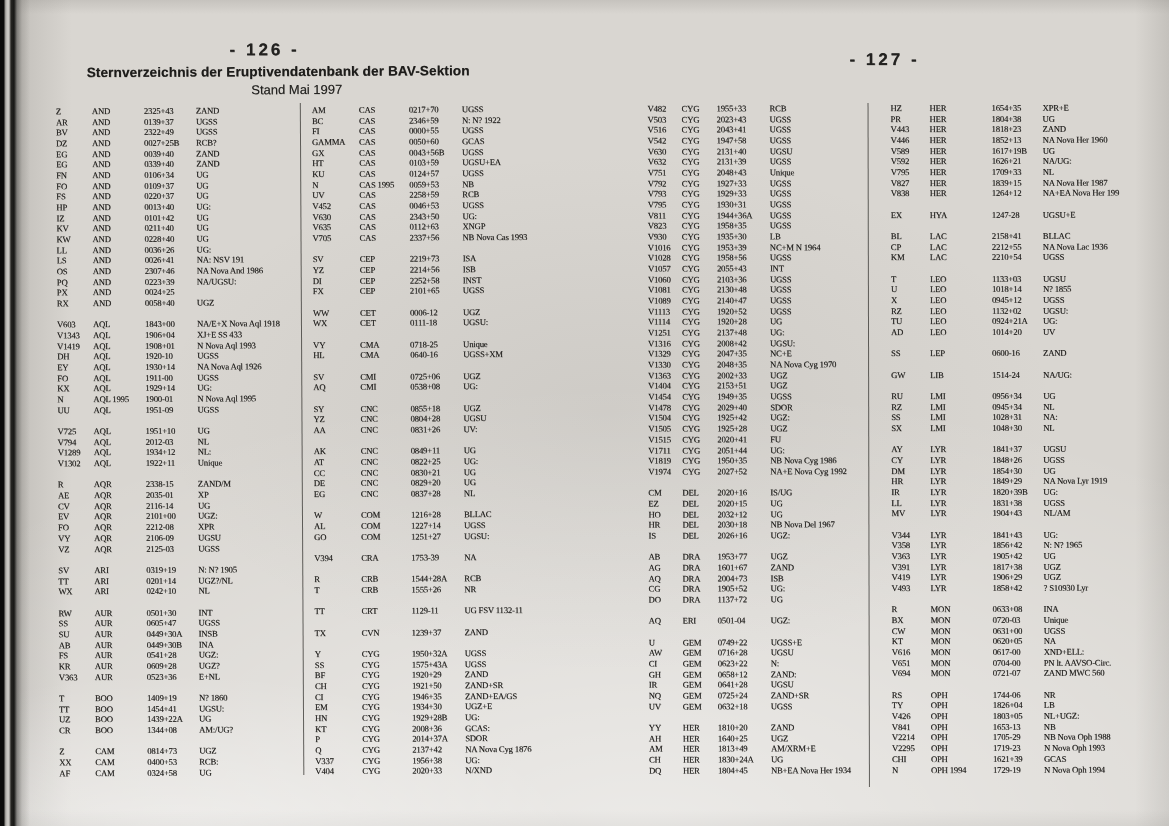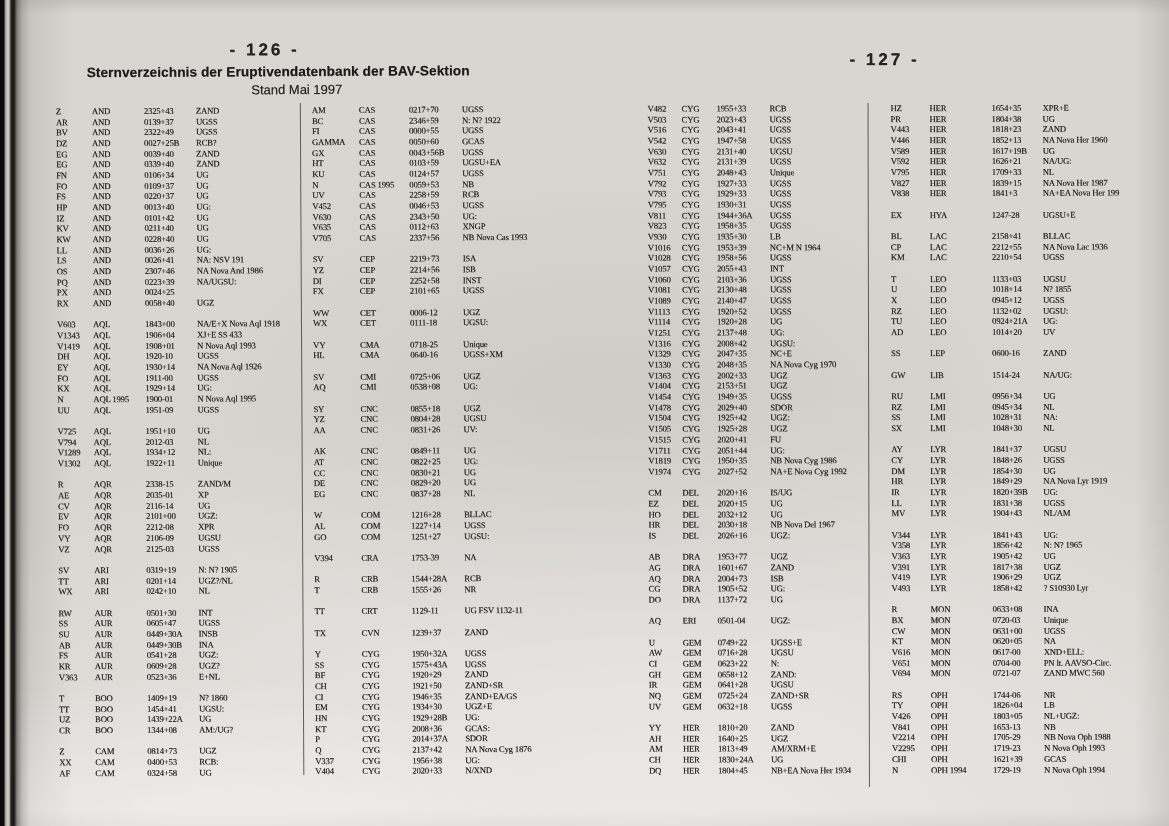--- a/index.html
+++ b/index.html
@@ -1173,21 +1173,21 @@
           </div>
           <div class="row">
             <span class="c0">V827</span>
             <span class="c1">HER</span>
             <span class="c2">1839+15</span>
             <span class="c3">NA Nova Her 1987</span>
           </div>
           <div class="row">
             <span class="c0">V838</span>
             <span class="c1">HER</span>
-            <span class="c2">1841+3</span>
+            <span class="c2">1264+12</span>
             <span class="c3">NA+EA Nova Her 199</span>
           </div>
         </div>
         <div class="group">
           <div class="row">
             <span class="c0">EX</span>
             <span class="c1">HYA</span>
             <span class="c2">1247-28</span>
             <span class="c3">UGSU+E</span>
           </div>

